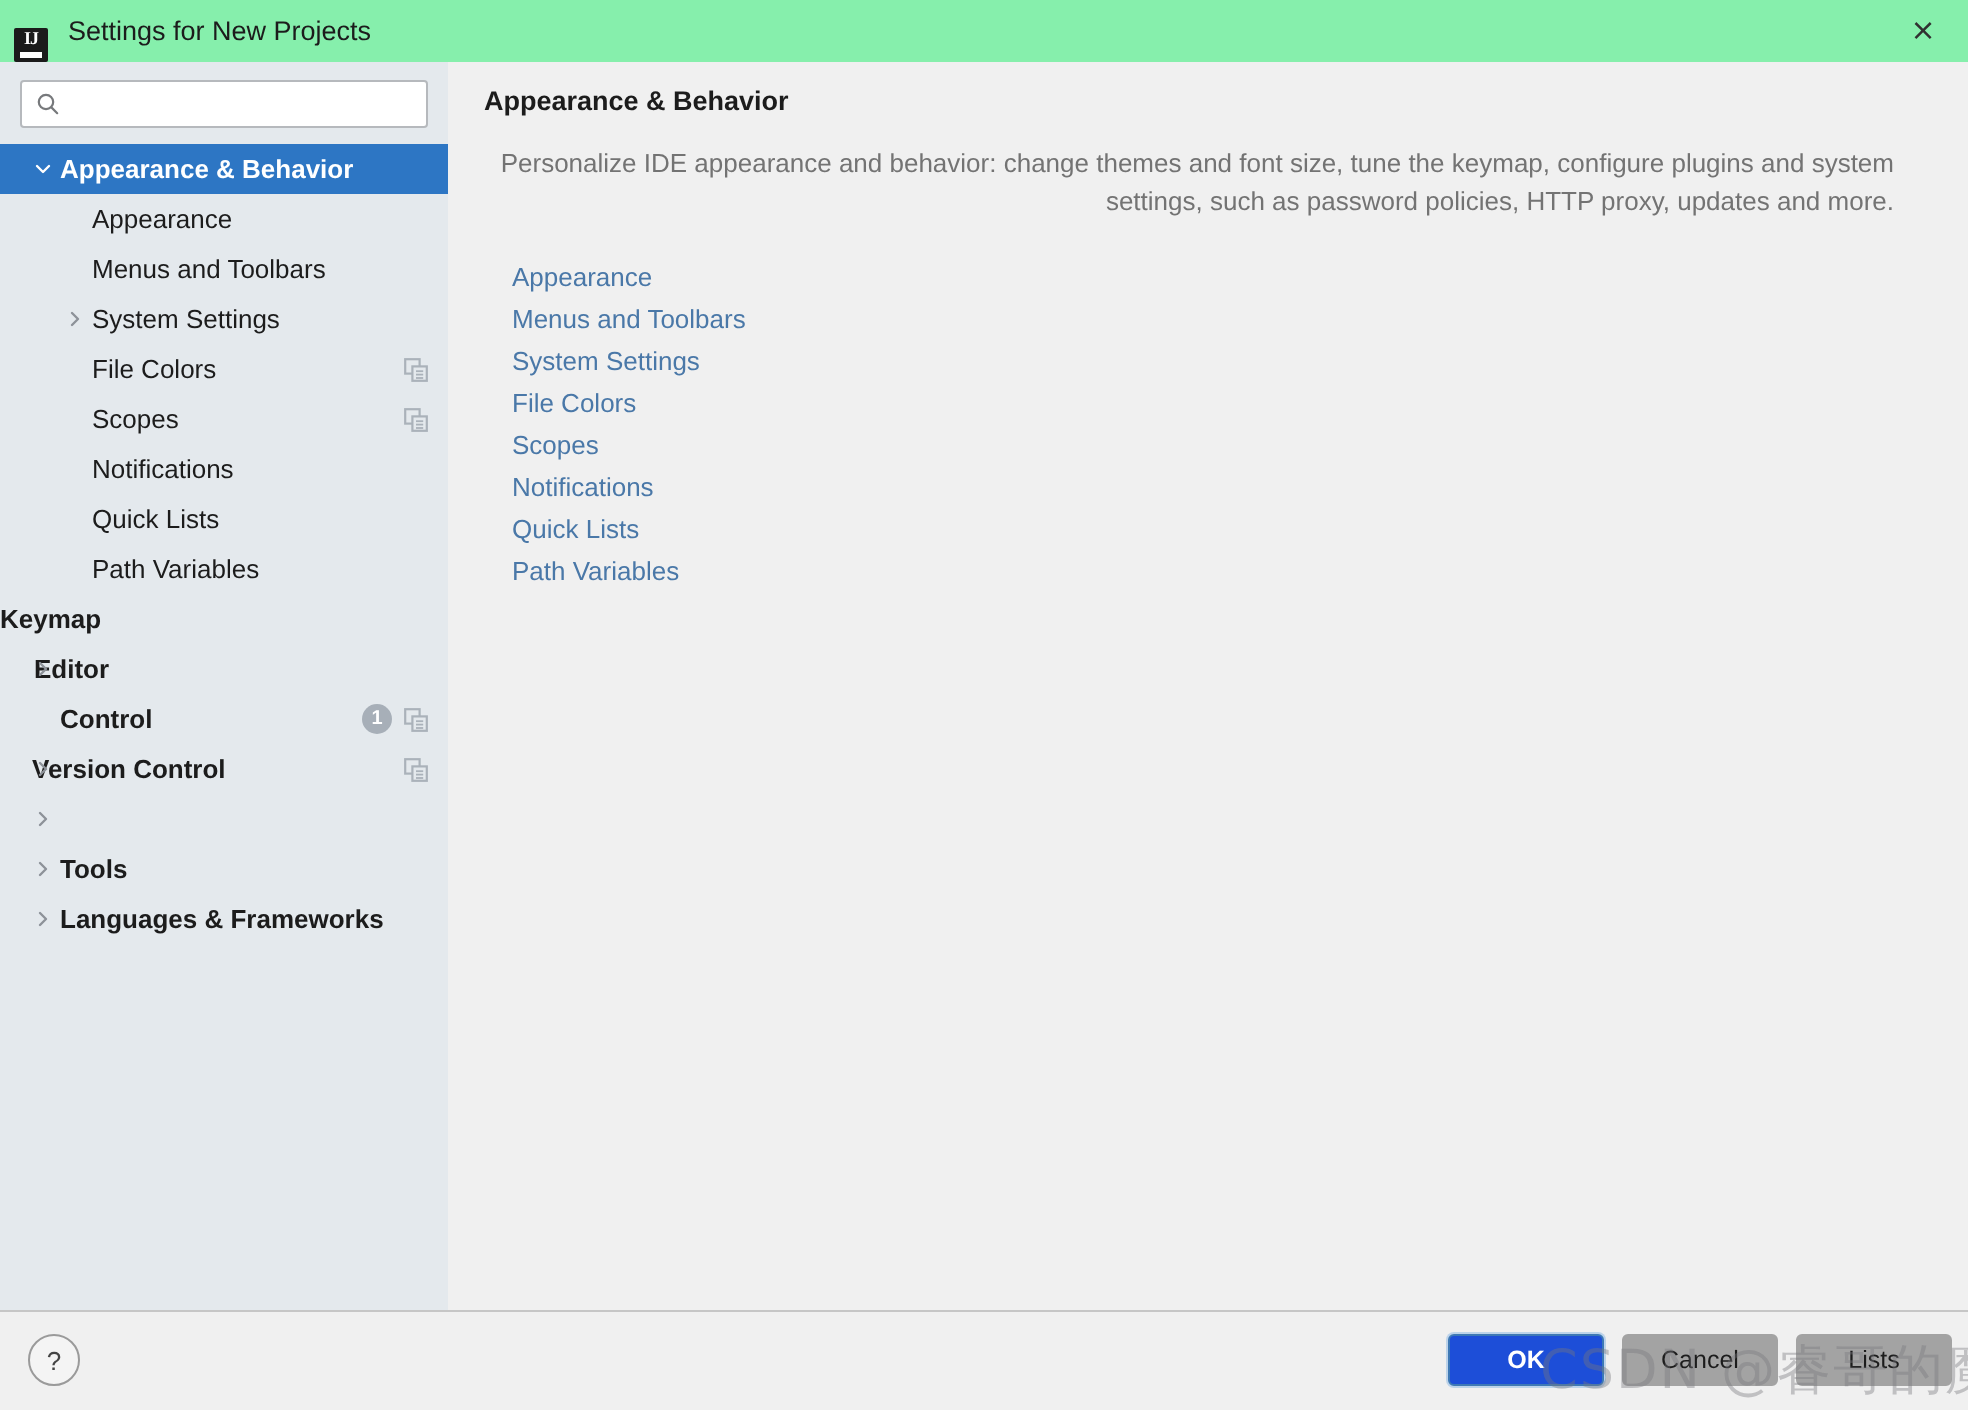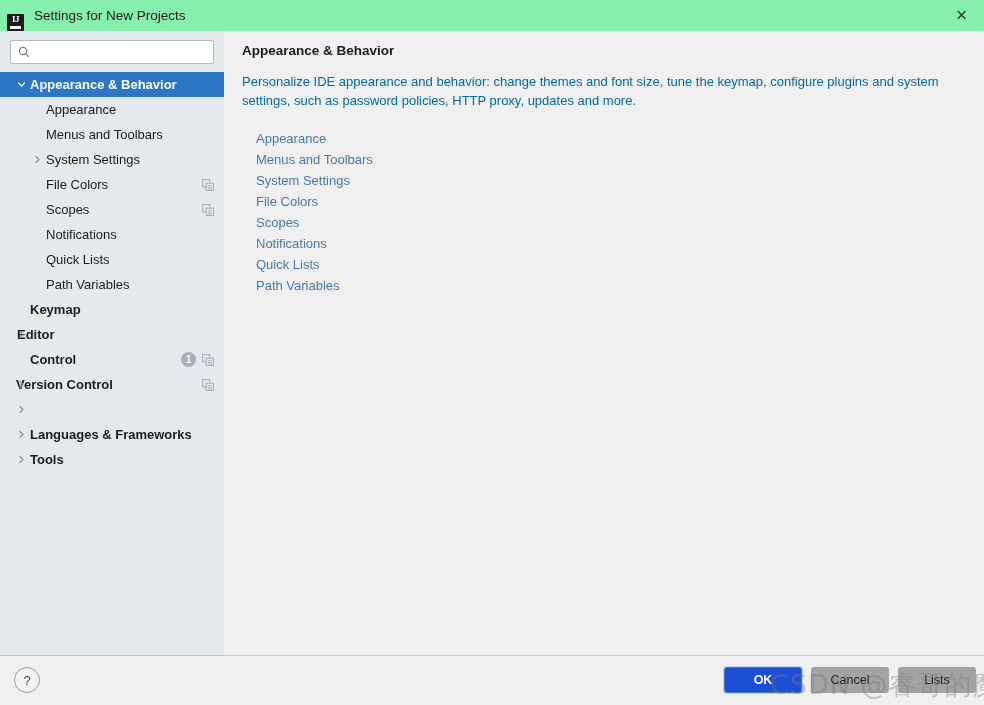--- a/index.html
+++ b/index.html
@@ -189,23 +189,24 @@
   }
   #content-title {
     margin: 12px 0 0 18px;
     font-size: 13.5px;
     font-weight: bold;
     color: #1c1c1c;
   }
   #content-desc {
     margin: 14px 18px 0 18px;
     font-size: 13px;
-    color: #0369a1;
+    color: #737373;
     line-height: 19px;
     max-width: 705px;
+    text-align: right;
   }
   #link-list {
     margin: 18px 0 0 32px;
   }
   .content-link {
     display: block;
     font-size: 13px;
     color: #4a78a8;
     line-height: 21px;
     text-decoration: none;
@@ -366,21 +367,21 @@
         <div class="tree-row child">
           <span class="row-label" style="margin-left: 46px;">Notifications</span>
         </div>
         <div class="tree-row child">
           <span class="row-label" style="margin-left: 46px;">Quick Lists</span>
         </div>
         <div class="tree-row child">
           <span class="row-label" style="margin-left: 46px;">Path Variables</span>
         </div>
         <div class="tree-row top">
-          <span class="row-label" style="margin-left: 30px;">Keymap</span>
+          <span class="row-label" style="">Keymap</span>
         </div>
         <div class="tree-row top">
           <span class="twisty" style="left: 14px;">
             <svg width="9" height="9" viewBox="0 0 9 9">
               <polyline points="3,1.5 6,4.5 3,7.5" fill="none" stroke="#8d9299" stroke-width="1.2" stroke-linecap="round" stroke-linejoin="round"></polyline>
             </svg>
           </span>
           <span class="row-label" style="margin-left: 17px; text-align: right;">Editor</span>
         </div>
         <div class="tree-row top">
@@ -423,29 +424,29 @@
               <polyline points="3,1.5 6,4.5 3,7.5" fill="none" stroke="#8d9299" stroke-width="1.2" stroke-linecap="round" stroke-linejoin="round"></polyline>
             </svg>
           </span>
         </div>
         <div class="tree-row top">
           <span class="twisty" style="left: 14px;">
             <svg width="9" height="9" viewBox="0 0 9 9">
               <polyline points="3,1.5 6,4.5 3,7.5" fill="none" stroke="#8d9299" stroke-width="1.2" stroke-linecap="round" stroke-linejoin="round"></polyline>
             </svg>
           </span>
+          <span class="row-label" style="margin-left: 30px;">Tools</span>
+        </div>
+        <div class="tree-row top">
+          <span class="twisty" style="left: 14px;">
+            <svg width="9" height="9" viewBox="0 0 9 9">
+              <polyline points="3,1.5 6,4.5 3,7.5" fill="none" stroke="#8d9299" stroke-width="1.2" stroke-linecap="round" stroke-linejoin="round"></polyline>
+            </svg>
+          </span>
           <span class="row-label" style="margin-left: 30px;">Languages &amp; Frameworks</span>
-        </div>
-        <div class="tree-row top">
-          <span class="twisty" style="left: 14px;">
-            <svg width="9" height="9" viewBox="0 0 9 9">
-              <polyline points="3,1.5 6,4.5 3,7.5" fill="none" stroke="#8d9299" stroke-width="1.2" stroke-linecap="round" stroke-linejoin="round"></polyline>
-            </svg>
-          </span>
-          <span class="row-label" style="margin-left: 30px;">Tools</span>
         </div>
       </div>
   </div>
 
   <div id="content">
     <div id="content-title">Appearance &amp; Behavior</div>
     <div id="content-desc">Personalize IDE appearance and behavior: change themes and font size, tune the keymap, configure plugins and system settings, such as password policies, HTTP proxy, updates and more.</div>
     <div id="link-list">
         <a class="content-link">Appearance</a>
         <a class="content-link">Menus and Toolbars</a>

